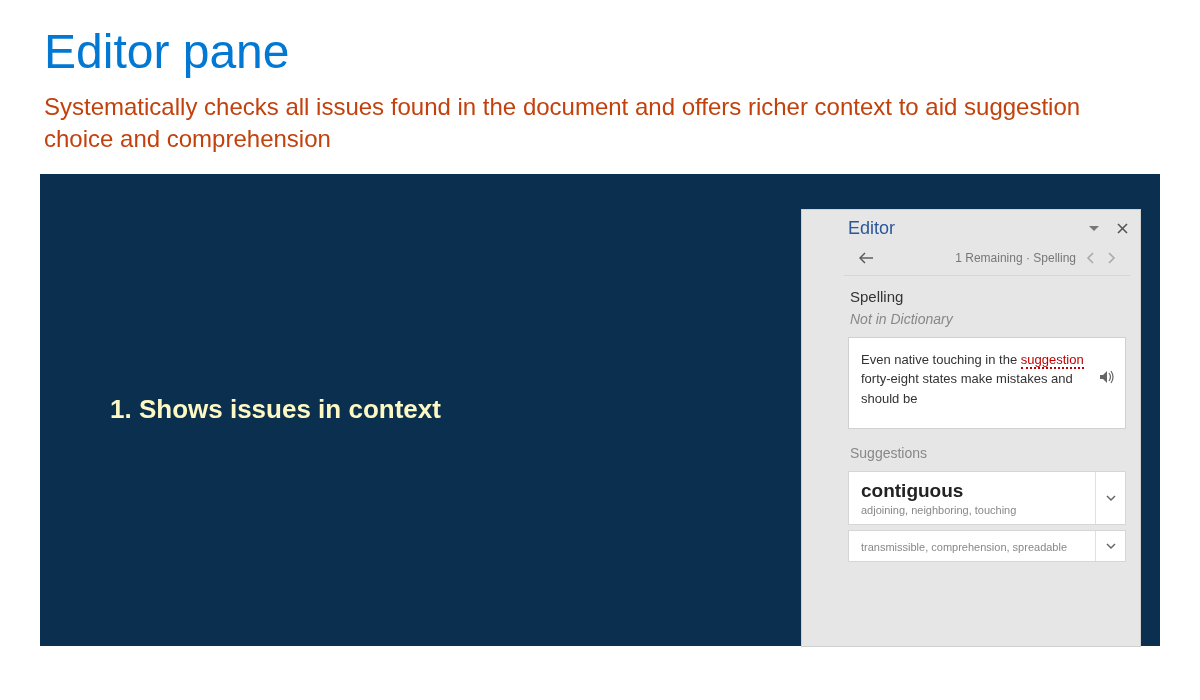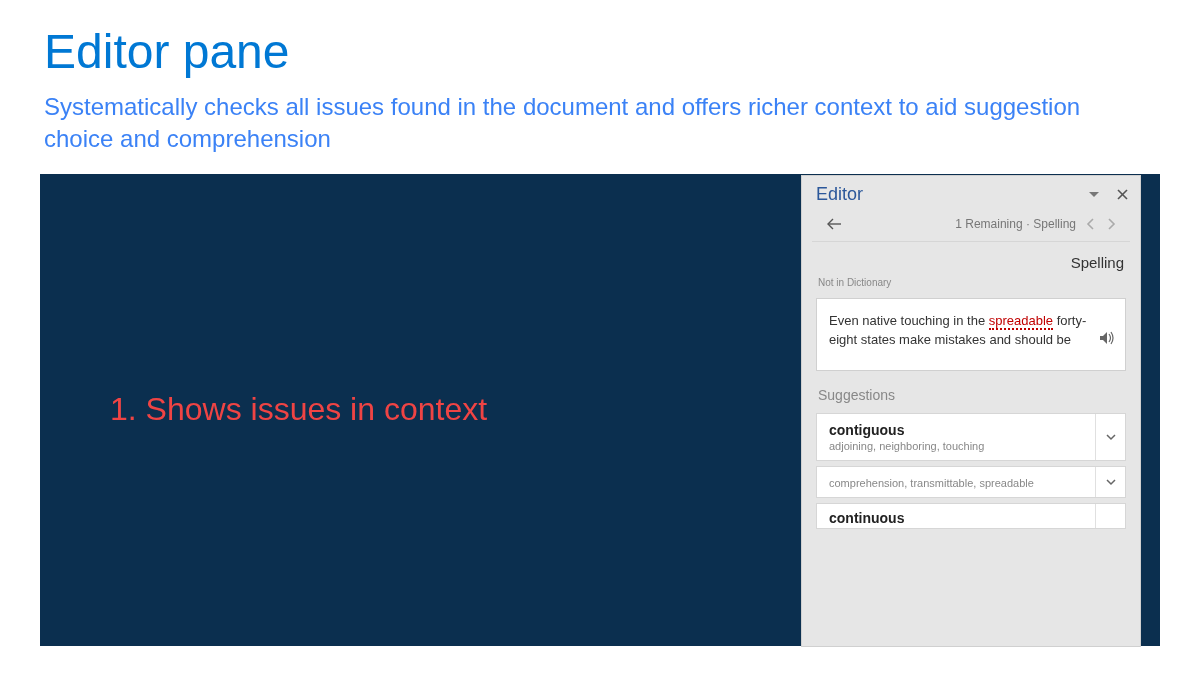--- a/index.html
+++ b/index.html
@@ -12,51 +12,52 @@
     }
     .slide-title {
       font-size: 48px;
       font-weight: 300;
       color: #0078d4;
       margin: 24px 0 3px 44px;
     }
     .slide-subtitle {
       font-size: 24px;
       font-weight: 400;
-      color: #3b82f6;
+      color: #c2410c;
       margin: 12px 60px 18px 44px;
       line-height: 1.35;
     }
     .blue-band {
       background: #0b2f4f;
       margin: 0 40px 0 40px;
       height: 472px;
       display: flex;
       align-items: stretch;
       position: relative;
     }
     .left-caption {
       flex: 1;
       display: flex;
       align-items: center;
       padding-left: 70px;
     }
     .left-caption-text {
-      color: #ef4444;
-      font-size: 32px;
-      font-weight: 400;
+      color: #fef9c3;
+      font-size: 26px;
+      font-weight: 700;
     }
     .editor-pane {
       width: 338px;
       background: #e6e6e6;
-      margin: 2px 20px 0 0;
+      margin: 36px 20px 0 0;
       display: flex;
       flex-direction: column;
       font-family: "Segoe UI", sans-serif;
       box-shadow: 0 0 0 1px #d0d0d0;
+      padding-left: 32px;
     }
     .pane-header {
       display: flex;
       align-items: center;
       justify-content: space-between;
       padding: 8px 12px 6px 14px;
     }
     .pane-header-title {
       color: #2b579a;
       font-size: 18px;
@@ -82,26 +83,26 @@
       gap: 8px;
       color: #777;
       font-size: 12px;
     }
     .back-arrow { color: #555; font-size: 16px; }
     .chev { color: #999; font-size: 14px; padding: 0 2px; }
     .section-title {
       font-size: 15px;
       color: #333;
       padding: 12px 16px 2px 16px;
-      text-align: right;
     }
     .section-subtle {
-      font-size: 10px;
+      font-size: 14px;
       color: #888;
       padding: 4px 16px 10px 16px;
+      font-style: italic;
     }
     .context-box {
       background: #fff;
       border: 1px solid #d0d0d0;
       margin: 0 14px 12px 14px;
       padding: 12px 38px 20px 12px;
       position: relative;
       font-size: 13px;
       color: #333;
       line-height: 1.5;
@@ -128,21 +129,21 @@
       margin-bottom: 5px;
       display: flex;
       align-items: stretch;
     }
     .sugg-main {
       flex: 1;
       padding: 8px 10px 8px 12px;
     }
     .sugg-word {
       font-weight: 600;
-      font-size: 14px;
+      font-size: 19px;
       color: #222;
     }
     .sugg-syn {
       font-size: 11px;
       color: #888;
       margin-top: 2px;
     }
     .sugg-drop {
       width: 30px;
       border-left: 1px solid #e0e0e0;
@@ -203,21 +204,21 @@
               <polyline points="2,1 7,6 2,11" fill="none" stroke="#aaa" stroke-width="1.6"></polyline>
             </svg>
         </span>
       </span>
     </div>
 
     <div class="section-title">Spelling</div>
     <div class="section-subtle">Not in Dictionary</div>
 
     <div class="context-box">
-      <span>Even native touching in the </span><span class="misspelled">spreadable</span><span> forty-eight states make mistakes and should be</span>
+      <span>Even native touching in the </span><span class="misspelled">suggestion</span><span> forty-eight states make mistakes and should be</span>
       <span class="speaker-icon">
         <svg width="16" height="14" viewBox="0 0 16 14">
           <polygon points="1,5 4,5 8,1 8,13 4,9 1,9" fill="#666"></polygon>
           <path d="M10 3 Q13 7 10 11" fill="none" stroke="#666" stroke-width="1.2"></path>
           <path d="M12 1 Q16 7 12 13" fill="none" stroke="#666" stroke-width="1.2"></path>
         </svg>
       </span>
     </div>
 
     <div class="sugg-header">Suggestions</div>
@@ -229,29 +230,23 @@
           <div class="sugg-syn">adjoining, neighboring, touching</div>
         </div>
         <div class="sugg-drop">
           <svg width="10" height="8" viewBox="0 0 10 8">
               <polyline points="1,2 5,6 9,2" fill="none" stroke="#666" stroke-width="1.5"></polyline>
             </svg>
         </div>
       </div>
       <div class="sugg-item">
         <div class="sugg-main">
-          <div class="sugg-syn">comprehension, transmittable, spreadable</div>
+          <div class="sugg-syn">transmissible, comprehension, spreadable</div>
         </div>
         <div class="sugg-drop">
           <svg width="10" height="8" viewBox="0 0 10 8">
               <polyline points="1,2 5,6 9,2" fill="none" stroke="#666" stroke-width="1.5"></polyline>
             </svg>
         </div>
       </div>
-      <div class="sugg-item truncated">
-        <div class="sugg-main">
-          <div class="sugg-word">continuous</div>
-        </div>
-        <div class="sugg-drop"></div>
-      </div>
     </div>
   </div>
 </div>
 
 </body></html>

